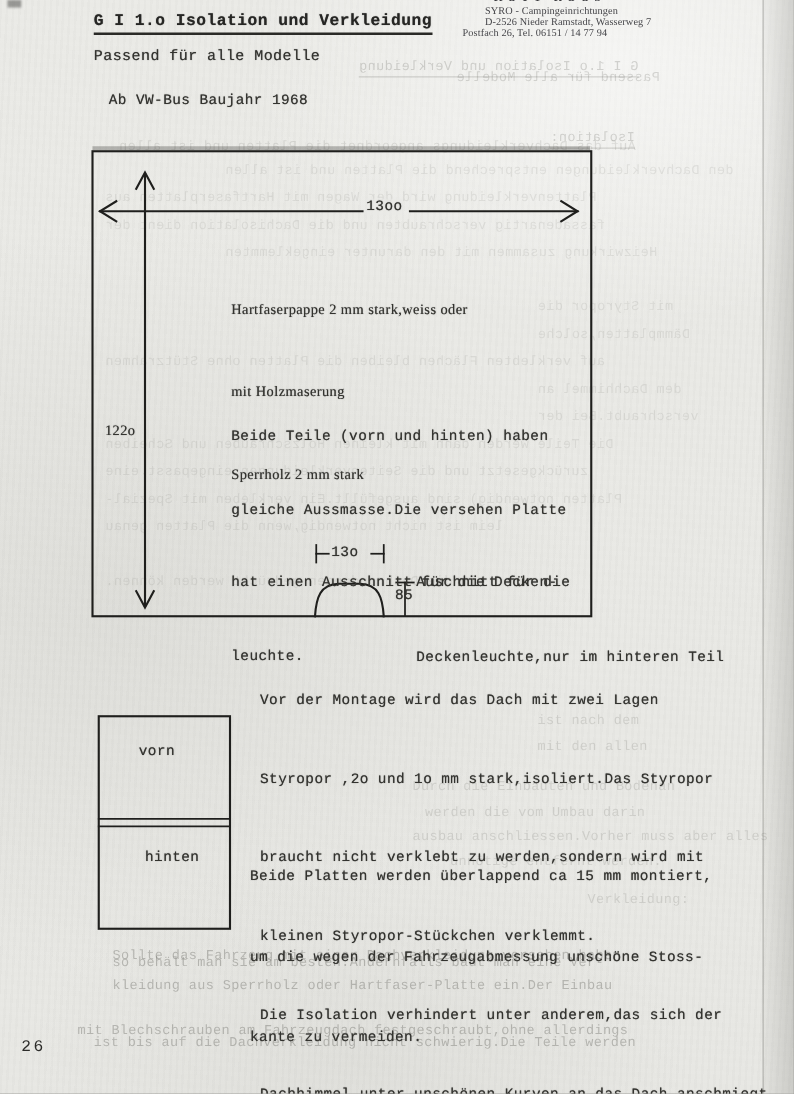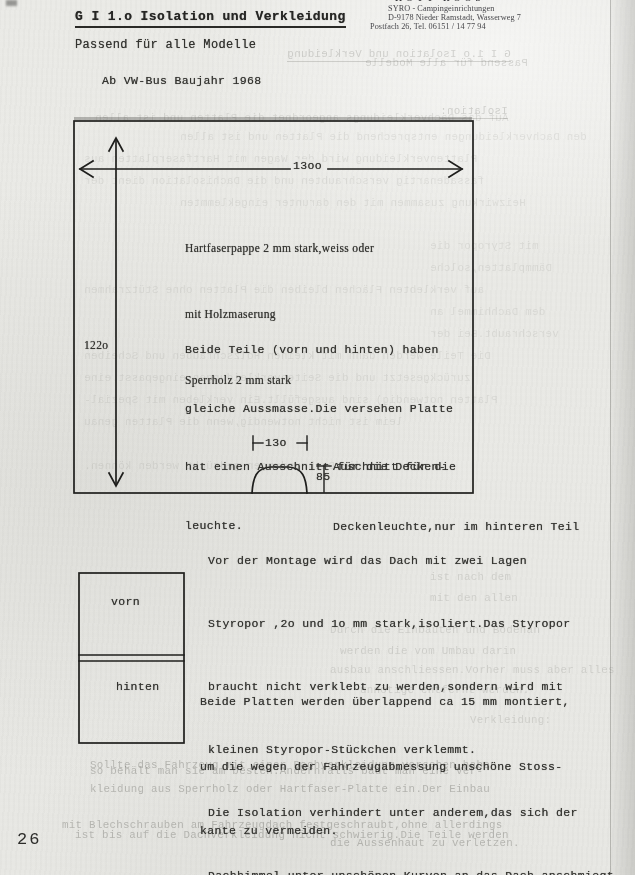--- a/index.html
+++ b/index.html
@@ -26,21 +26,21 @@
   .stamp-clip span{position:relative; top:-7px; display:block;
          font-family:"Liberation Serif","DejaVu Serif",serif; font-weight:bold;
          font-size:9px; letter-spacing:4px; color:#3c3c40;}
   .ghost{position:absolute; white-space:pre; font-size:10.8px; letter-spacing:.3px;
          color:#6e6e68; pointer-events:none;}
   .gm{transform:scaleX(-1); filter:blur(.45px);}      
   .gf{opacity:.13; filter:blur(.5px);}                 
   .gr{opacity:.20; filter:blur(.35px);}                
   .gb{opacity:.34; filter:blur(.25px); color:#5a5a54;} 
   .gu{border-bottom:1px solid currentColor; padding-bottom:1px;}
-  .pagenum{font-size:17px; letter-spacing:2px; color:#2c2c2a;}
+  .pagenum{font-size:13px; letter-spacing:2px; color:#2c2c2a;}
   .edge-right{position:absolute; top:0; left:610px; width:25px; height:875px;
       background:linear-gradient(to right, rgba(85,85,80,.04), rgba(85,85,80,.20));
       border-left:1px solid rgba(70,70,65,.16);}
   .smudge-top{position:absolute; left:6px; top:0; width:11px; height:6px;
       background:rgba(50,50,48,.45); filter:blur(1px);}
   .border-smear{position:absolute; left:74px; top:117px; width:398px; height:3px;
       background:rgba(45,45,42,.30); filter:blur(.6px);}
   svg.lines{position:absolute; left:0; top:0; pointer-events:none;}
 </style>
 </head>
@@ -76,21 +76,20 @@
   <div class="ghost gr" style="left:340px; top:645px;">werden die vom Umbau darin</div>
   <div class="ghost gr" style="left:330px; top:664px;">ausbau anschliessen.Vorher muss aber alles</div>
   <div class="ghost gr" style="left:360px; top:684px;">unnötige entfernt werden.</div>
   <div class="ghost gr" style="left:470px; top:714px;">Verkleidung:</div>
 
   <div class="ghost gb" style="left:90px; top:747px;margin-top:12px;">Sollte das Fahrzeug mit einer Dachverkleidung versehen haben</div>
   <div class="ghost gb" style="left:90px; top:765px;">so behält man sie am besten.Andernfalls baut man eine Ver-</div>
   <div class="ghost gb" style="left:90px; top:783px;">kleidung aus Sperrholz oder Hartfaser-Platte ein.Der Einbau</div>
   <div class="ghost gb" style="left:75px; top:801px;margin-top:28px;">ist bis auf die Dachverkleidung nicht schwierig.Die Teile werden</div>
   <div class="ghost gb" style="left:62px; top:819px;">mit Blechschrauben am Fahrzeugdach festgeschraubt,ohne allerdings</div>
-  <div class="ghost gb" style="left:330px; top:837px;">die Aussenhaut zu verletzen.</div>
 
   <div class="border-smear"></div>
   <svg class="lines" width="635" height="875" viewBox="0 0 635 875" stroke="#1f1f1d" stroke-width="1.7" fill="none" stroke-linecap="square">
 
     <rect x="74" y="121" width="399" height="372"></rect>
 
     <g>
       <line x1="80" y1="169" x2="290" y2="169"></line>
       <line x1="328" y1="169" x2="462" y2="169"></line>
       <polyline points="93,161 80,169 93,177"></polyline>
@@ -119,27 +118,27 @@
 
     <rect x="79" y="573" width="105" height="170"></rect>
     <g stroke-width="1.4">
       <line x1="79" y1="655" x2="184" y2="655"></line>
       <line x1="79" y1="661" x2="184" y2="661"></line>
     </g>
   </svg>
 
   <div class="t title" style="left:75px; top:9px;">G I 1.o Isolation und Verkleidung</div>
   <div class="t" style="left:75px; top:38px; font-size:12px;">Passend für alle Modelle</div>
-  <div class="t" style="left:87px; top:74px;margin-left:15px;">Ab VW-Bus Baujahr 1968</div>
+  <div class="t" style="left:87px; top:74px;">Ab VW-Bus Baujahr 1968</div>
 
   <div class="stamp-clip" style="left:395px; top:0;">
     <span>KOTT ROOS</span>
     </div>
   <div class="abs stamp" style="left:388px; top:4px;">SYRO - Campingeinrichtungen</div>
-  <div class="abs stamp" style="left:388px; top:13px;">D-9178 Nieder Ramstadt, Wasserweg 7</div>
+  <div class="abs stamp" style="left:388px; top:13px;">D-2526 Nieder Ramstadt, Wasserweg 7</div>
   <div class="abs stamp" style="left:370px; top:22px;">Postfach 26, Tel. 06151 / 14 77 94</div>
 
   <div class="t" style="left:293px; top:159px; background:rgba(234,234,230,.6);">13oo</div>
   <div class="t" style="left:84px;  top:339px;font-family:Liberation Serif, serif;">122o</div>
   <div class="t" style="left:265px; top:436px;">13o</div>
   <div class="t" style="left:316px; top:470px;">85</div>
 
   <div class="t" style="left:185px; top:193px; line-height:22px;font-family:Liberation Serif, serif;">
     <div>Hartfaserpappe 2 mm stark,weiss oder</div>
     <div>mit Holzmaserung</div>

